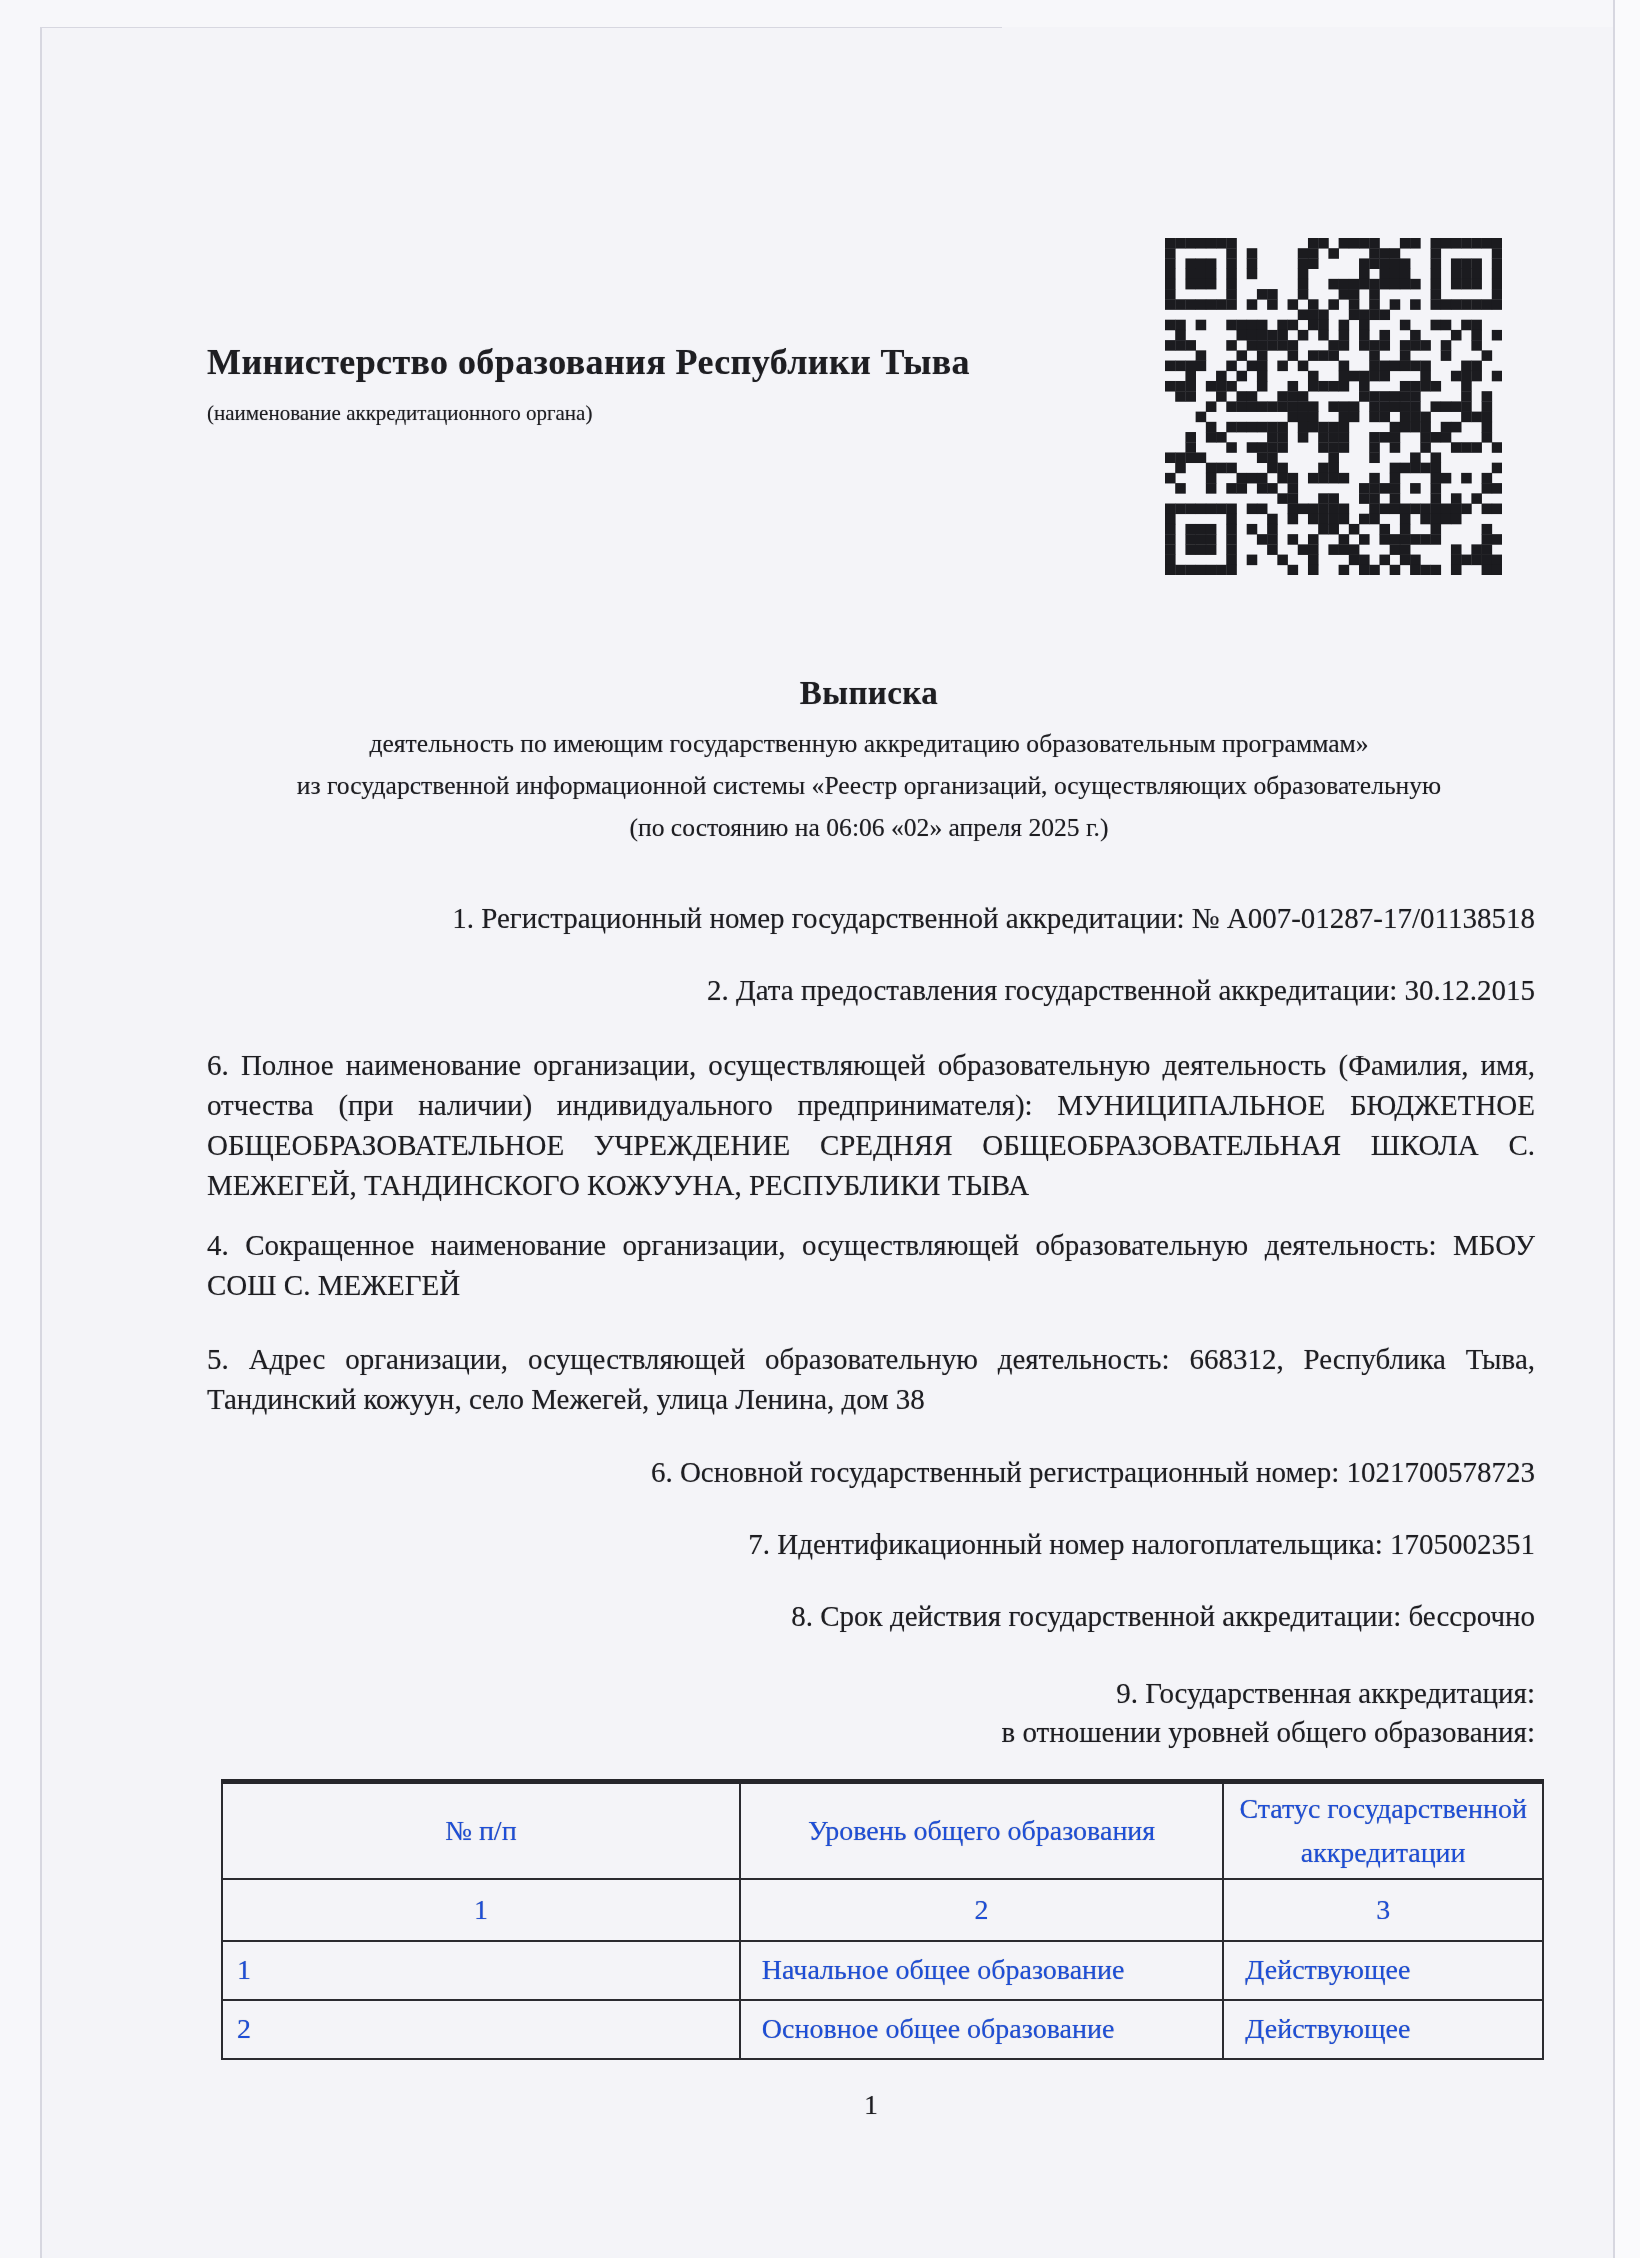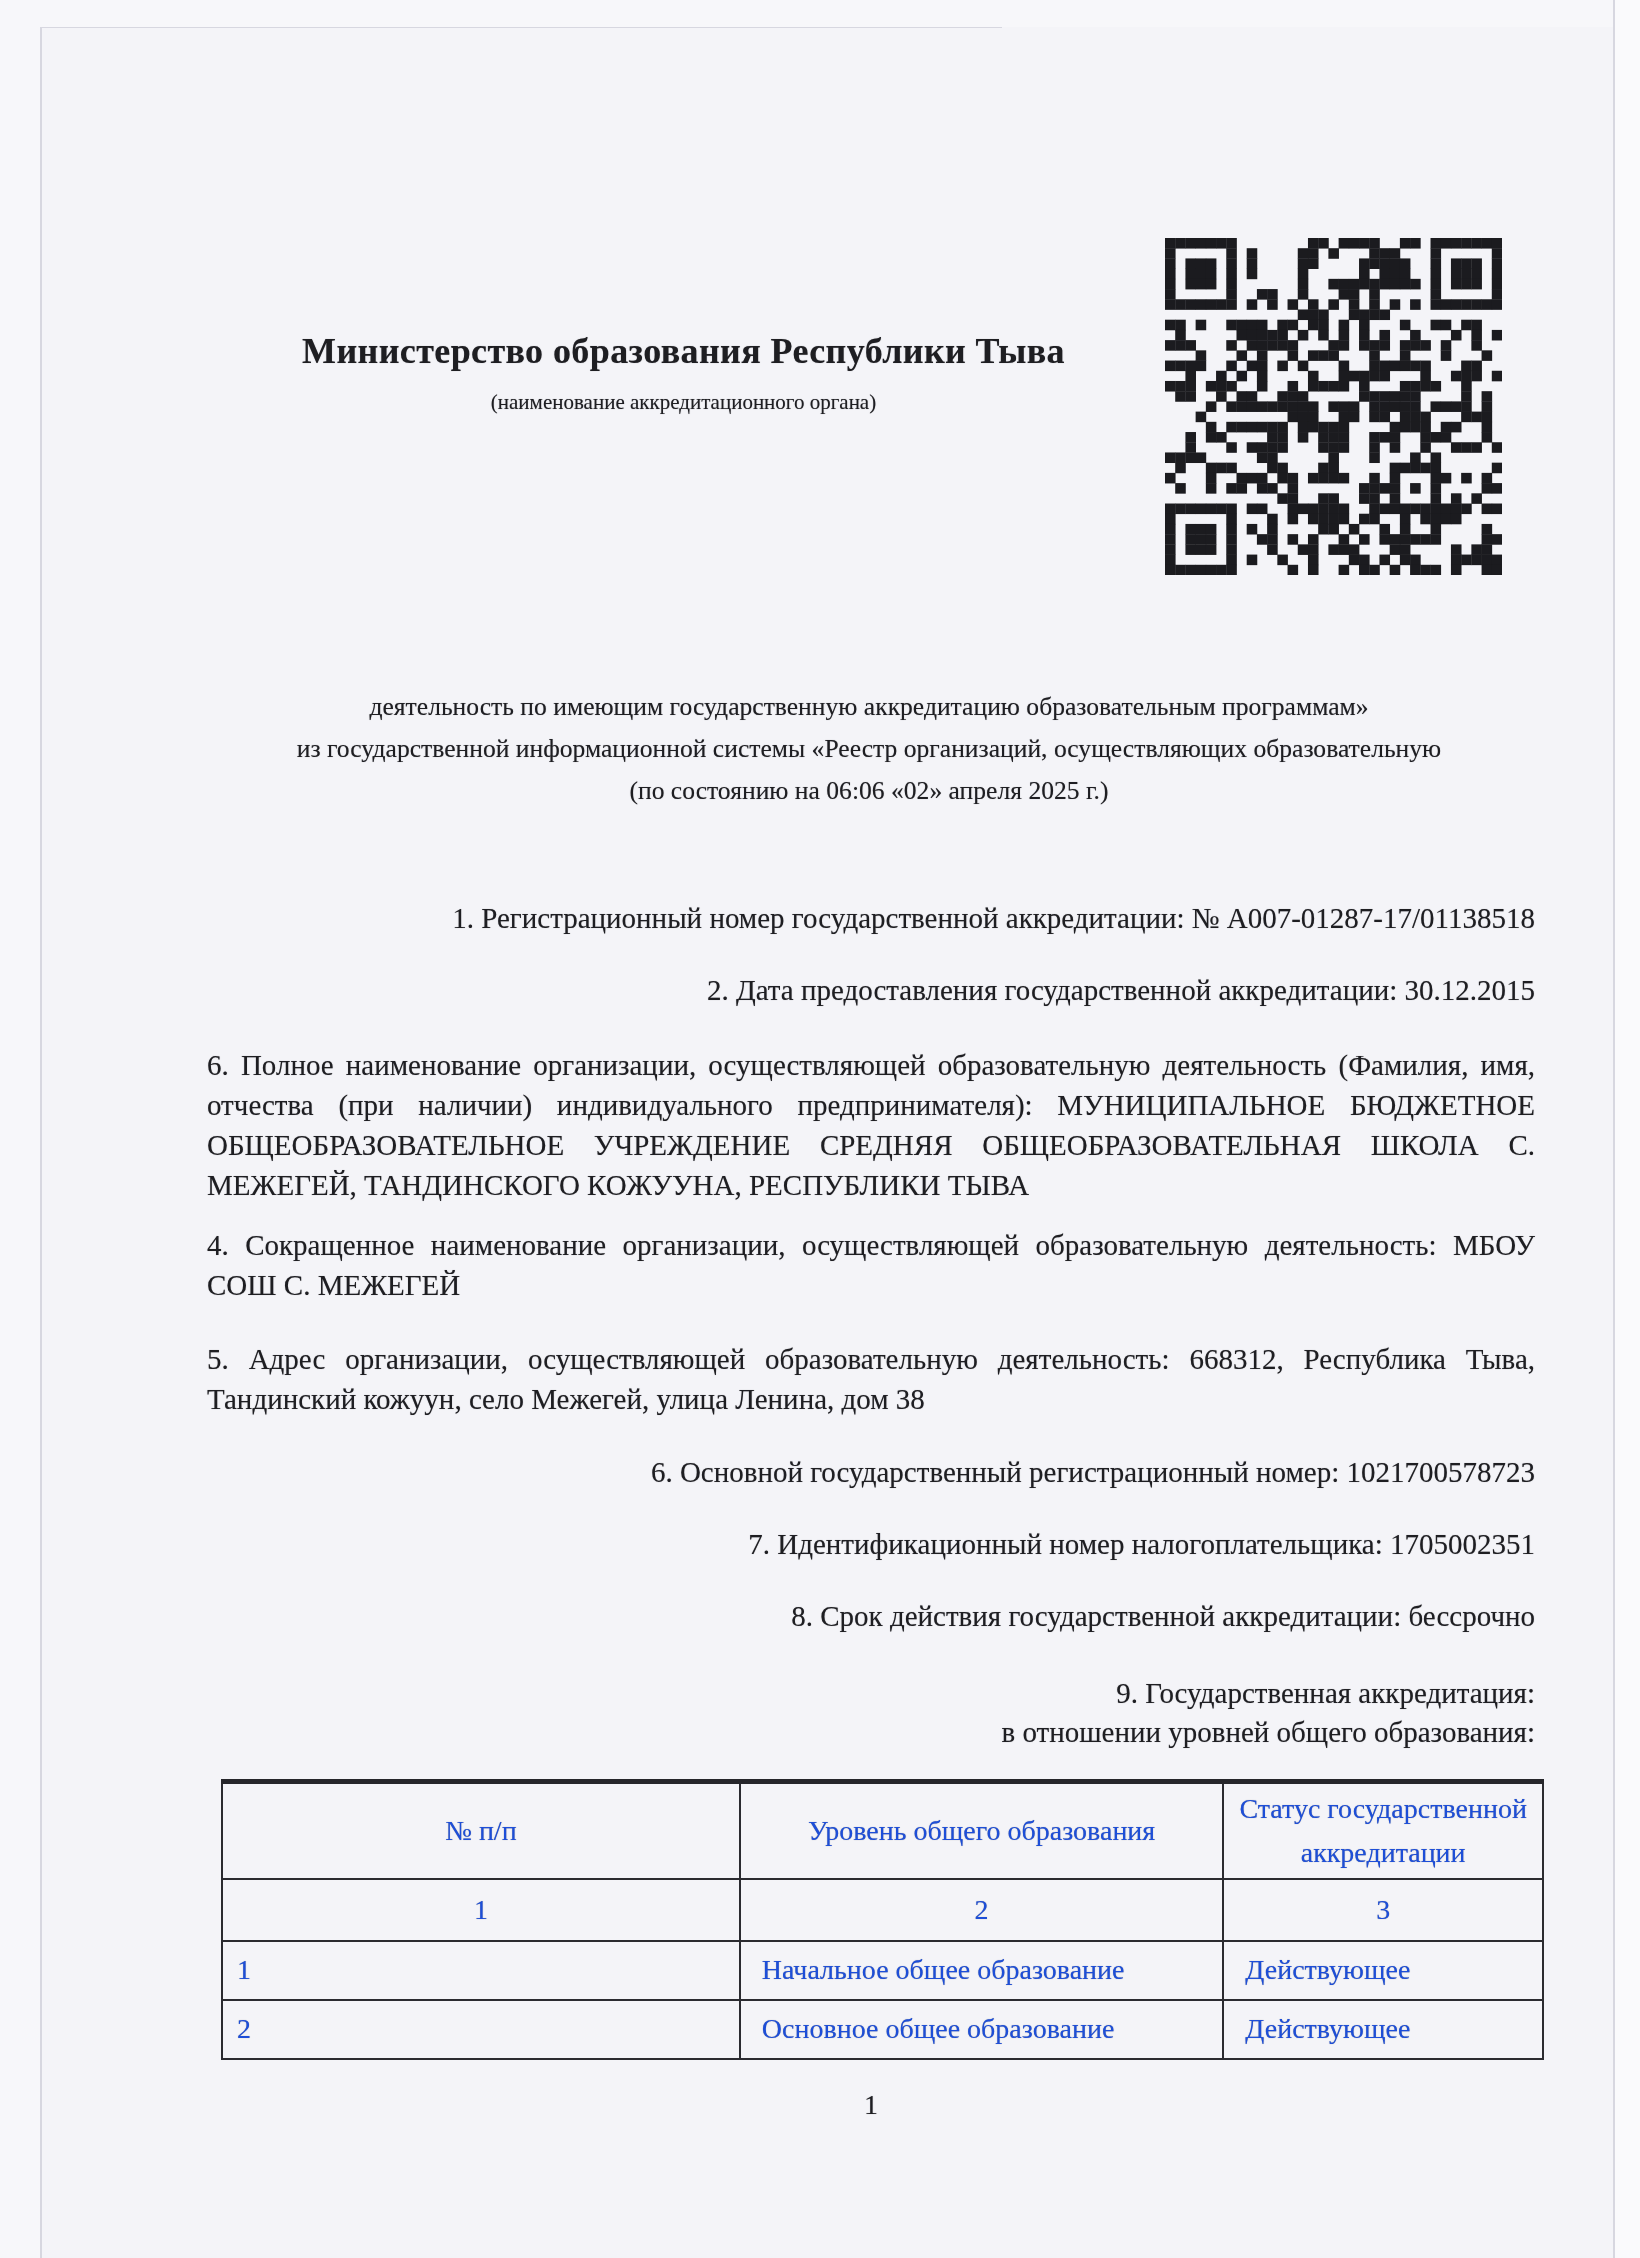--- a/index.html
+++ b/index.html
@@ -19,21 +19,21 @@
   .edge { position:absolute; background:#d7d7e0; }
   .edge-left  { left:40px;  top:26.5px; width:1.8px;  height:2232px; }
   .edge-top   { left:40px;  top:26.5px; width:962px; height:1.8px; }
   .edge-right { left:1613px; top:0;   width:1.8px;  height:2258px; }
   .right-strip{ position:absolute; left:1614px; top:0; width:26.5px; height:2258px; background:#fafafc; }
 
   .scan { text-shadow: 0 0 0.9px rgba(30,30,38,.45); }
 
   
   .header-block {
-    position:absolute; left:207px; top:331px; width:953px; text-align:center;
+    position:absolute; left:207px; top:342px; width:953px; text-align:left;
   }
   .authority-name { font-size:36px; font-weight:bold; letter-spacing:0.4px; line-height:1.15; }
   .authority-caption { margin-top:17.6px; font-size:21px; }
 
   
   .qr-wrap { position:absolute; left:1165px; top:238px; width:337px; height:337px; }
   .qr-wrap svg { width:100%; height:100%; display:block; }
 
   
   .title-block { position:absolute; left:159px; top:675px; width:1420px; text-align:center; }
@@ -632,20 +632,21 @@
       <rect x="274.91" y="366.55" width="11.85" height="11.85"></rect>
       <rect x="286.36" y="366.55" width="11.85" height="11.85"></rect>
       <rect x="297.82" y="366.55" width="11.85" height="11.85"></rect>
       <rect x="320.73" y="366.55" width="11.85" height="11.85"></rect>
       <rect x="355.09" y="366.55" width="11.85" height="11.85"></rect>
       <rect x="366.55" y="366.55" width="11.85" height="11.85"></rect>
     </svg>
 </div>
 
 <div class="title-block scan">
+  <div class="doc-title">Выписка</div>
   <div class="subtitle">
     <div>деятельность по имеющим государственную аккредитацию образовательным программам»</div>
     <div>из государственной информационной системы «Реестр организаций, осуществляющих образовательную</div>
     <div>(по состоянию на 06:06 «02» апреля 2025 г.)</div>
   </div>
 </div>
 
 <p class="item i1 scan">1. Регистрационный номер государственной аккредитации: № А007-01287-17/01138518</p>
 <p class="item i2 scan">2. Дата предоставления государственной аккредитации: 30.12.2015</p>
 <p class="item i3 justify scan">6. Полное наименование организации, осуществляющей образовательную деятельность (Фамилия, имя, отчества (при наличии) индивидуального предпринимателя): МУНИЦИПАЛЬНОЕ БЮДЖЕТНОЕ ОБЩЕОБРАЗОВАТЕЛЬНОЕ УЧРЕЖДЕНИЕ СРЕДНЯЯ ОБЩЕОБРАЗОВАТЕЛЬНАЯ ШКОЛА С. МЕЖЕГЕЙ, ТАНДИНСКОГО КОЖУУНА, РЕСПУБЛИКИ ТЫВА</p>

